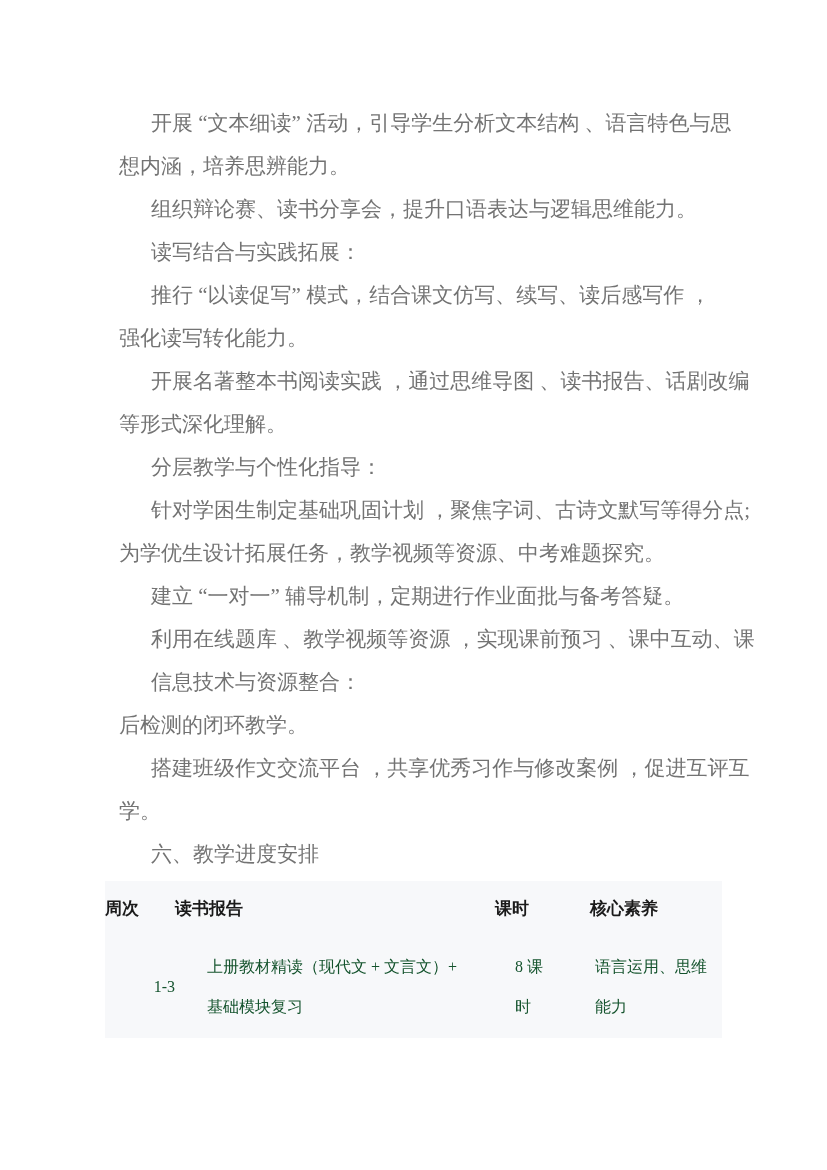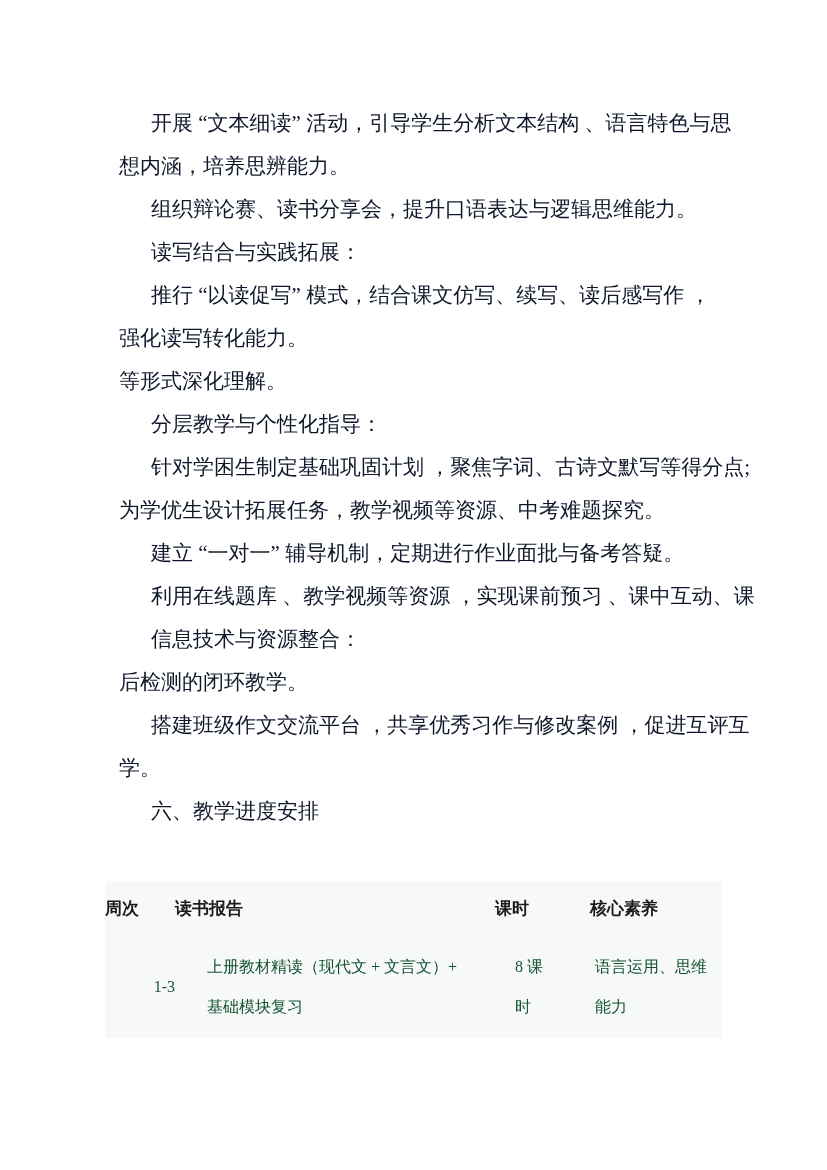--- a/index.html
+++ b/index.html
@@ -12,21 +12,21 @@
   }
   .doc-text{
     position:absolute;
     left:119px;top:102px;
     width:596px;
   }
   .line{
     height:43px;
     line-height:43px;
     font-size:21px;
-    color:#0f172a;
+    color:#737373;
     white-space:nowrap;
   }
   .line.indent{padding-left:32px;}
   .schedule-table{
     position:absolute;
     left:105px;top:881px;
     width:617px;height:157px;
     background:#f7f8fa;
   }
   .thead{
@@ -63,20 +63,21 @@
 </head>
 <body>
 
 <div class="doc-text">
     <div class="line indent">开展 “文本细读” 活动，引导学生分析文本结构 、语言特色与思</div>
     <div class="line">想内涵，培养思辨能力。</div>
     <div class="line indent">组织辩论赛、读书分享会，提升口语表达与逻辑思维能力。</div>
     <div class="line indent">读写结合与实践拓展：</div>
     <div class="line indent">推行 “以读促写” 模式，结合课文仿写、续写、读后感写作 ，</div>
     <div class="line">强化读写转化能力。</div>
+    <div class="line indent">开展名著整本书阅读实践 ，通过思维导图 、读书报告、话剧改编</div>
     <div class="line">等形式深化理解。</div>
     <div class="line indent">分层教学与个性化指导：</div>
     <div class="line indent">针对学困生制定基础巩固计划 ，聚焦字词、古诗文默写等得分点;</div>
     <div class="line">为学优生设计拓展任务，教学视频等资源、中考难题探究。</div>
     <div class="line indent">建立 “一对一” 辅导机制，定期进行作业面批与备考答疑。</div>
     <div class="line indent">利用在线题库 、教学视频等资源 ，实现课前预习 、课中互动、课</div>
     <div class="line indent">信息技术与资源整合：</div>
     <div class="line">后检测的闭环教学。</div>
     <div class="line indent">搭建班级作文交流平台 ，共享优秀习作与修改案例 ，促进互评互</div>
     <div class="line">学。</div>

